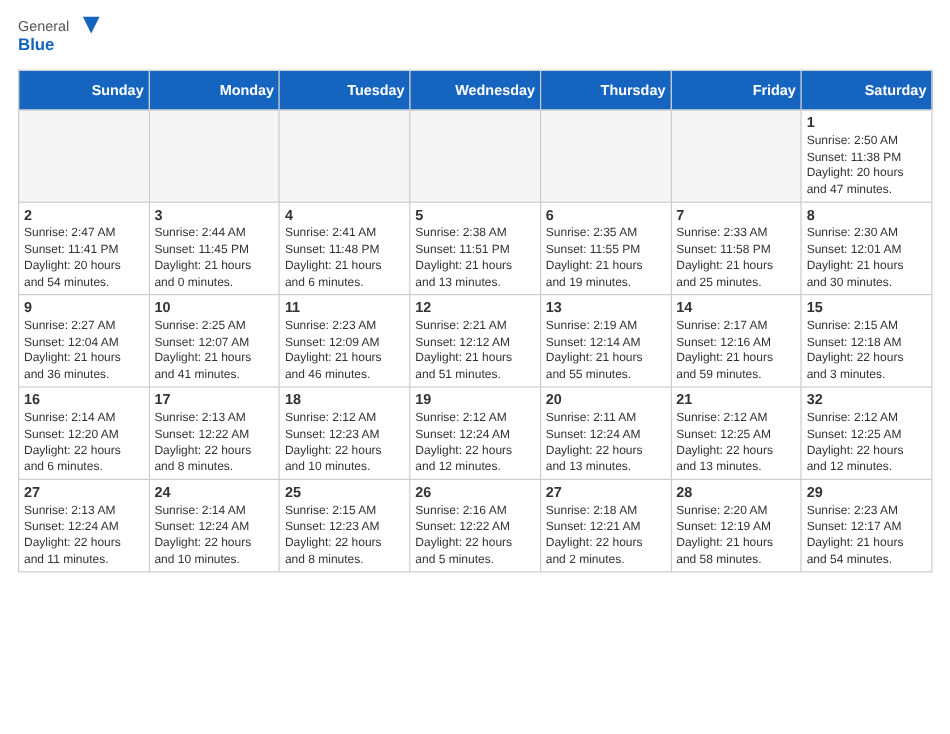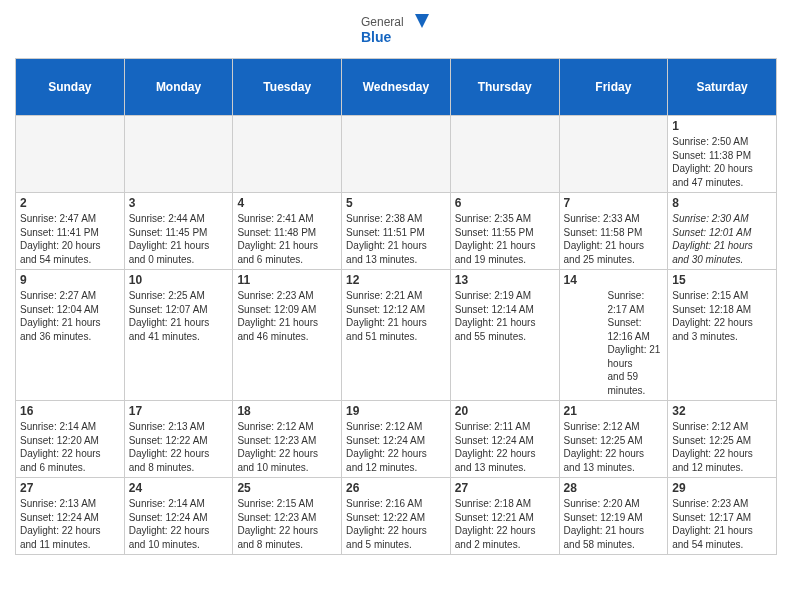--- a/index.html
+++ b/index.html
@@ -5,21 +5,21 @@
     * { box-sizing: border-box; margin: 0; padding: 0; }
     body {
       font-family: Arial, sans-serif;
       background: #fff;
       width: 792px;
       min-height: 612px;
       padding: 10px 15px;
     }
     .header-area {
       display: flex;
-      justify-content: center;
+      justify-content: flex-start;
       align-items: flex-start;
       margin-bottom: 6px;
     }
     .logo {
       display: flex;
       align-items: center;
       gap: 4px;
     }
     .title-block {
       text-align: right;
@@ -36,22 +36,22 @@
     .calendar-table {
       width: 100%;
       border-collapse: collapse;
       table-layout: fixed;
     }
     .calendar-table thead tr th {
       background: #1565c0;
       color: #fff;
       font-size: 12px;
       font-weight: bold;
-      padding: 21px 4px;
-      text-align: center;
+      padding: 9px 4px;
+      text-align: right;
       border: 1px solid #ccc;
     }
     .calendar-table tbody tr td {
       border: 1px solid #ccc;
       vertical-align: top;
       padding: 3px 4px;
       font-size: 10px;
       color: #333;
       background: #fff;
       height: 72px;
@@ -158,21 +158,21 @@
         </td>
         <td>
           <span class="day-number">7</span>
           <div class="day-info" style="white-space: pre-line;">Sunrise: 2:33 AM
 Sunset: 11:58 PM
 Daylight: 21 hours
 and 25 minutes.</div>
         </td>
         <td>
           <span class="day-number">8</span>
-          <div class="day-info" style="white-space: pre-line; font-style: italic;">Sunrise: 2:30 AM
+          <div class="day-info" style="white-space: pre-line;">Sunrise: 2:30 AM
 Sunset: 12:01 AM
 Daylight: 21 hours
 and 30 minutes.</div>
         </td>
       </tr>
       <tr>
         <td>
           <span class="day-number">9</span>
           <div class="day-info" style="white-space: pre-line;">Sunrise: 2:27 AM
 Sunset: 12:04 AM
@@ -202,21 +202,21 @@
         </td>
         <td>
           <span class="day-number">13</span>
           <div class="day-info" style="white-space: pre-line;">Sunrise: 2:19 AM
 Sunset: 12:14 AM
 Daylight: 21 hours
 and 55 minutes.</div>
         </td>
         <td>
           <span class="day-number">14</span>
-          <div class="day-info" style="white-space: pre-line; margin-left: 44px;">Sunrise: 2:17 AM
+          <div class="day-info" style="white-space: pre-line;">Sunrise: 2:17 AM
 Sunset: 12:16 AM
 Daylight: 21 hours
 and 59 minutes.</div>
         </td>
         <td>
           <span class="day-number">15</span>
           <div class="day-info" style="white-space: pre-line;">Sunrise: 2:15 AM
 Sunset: 12:18 AM
 Daylight: 22 hours
 and 3 minutes.</div>

